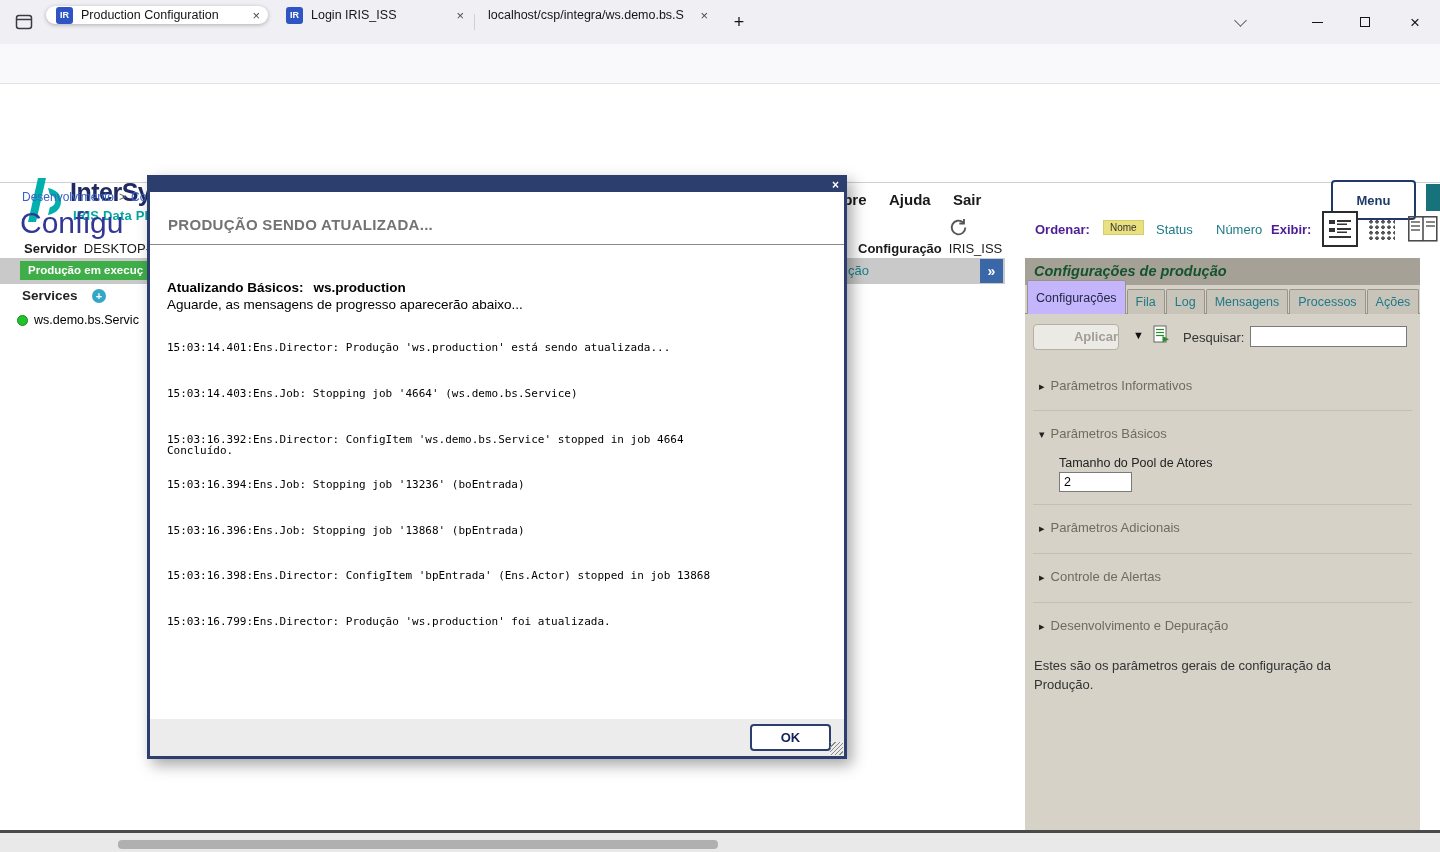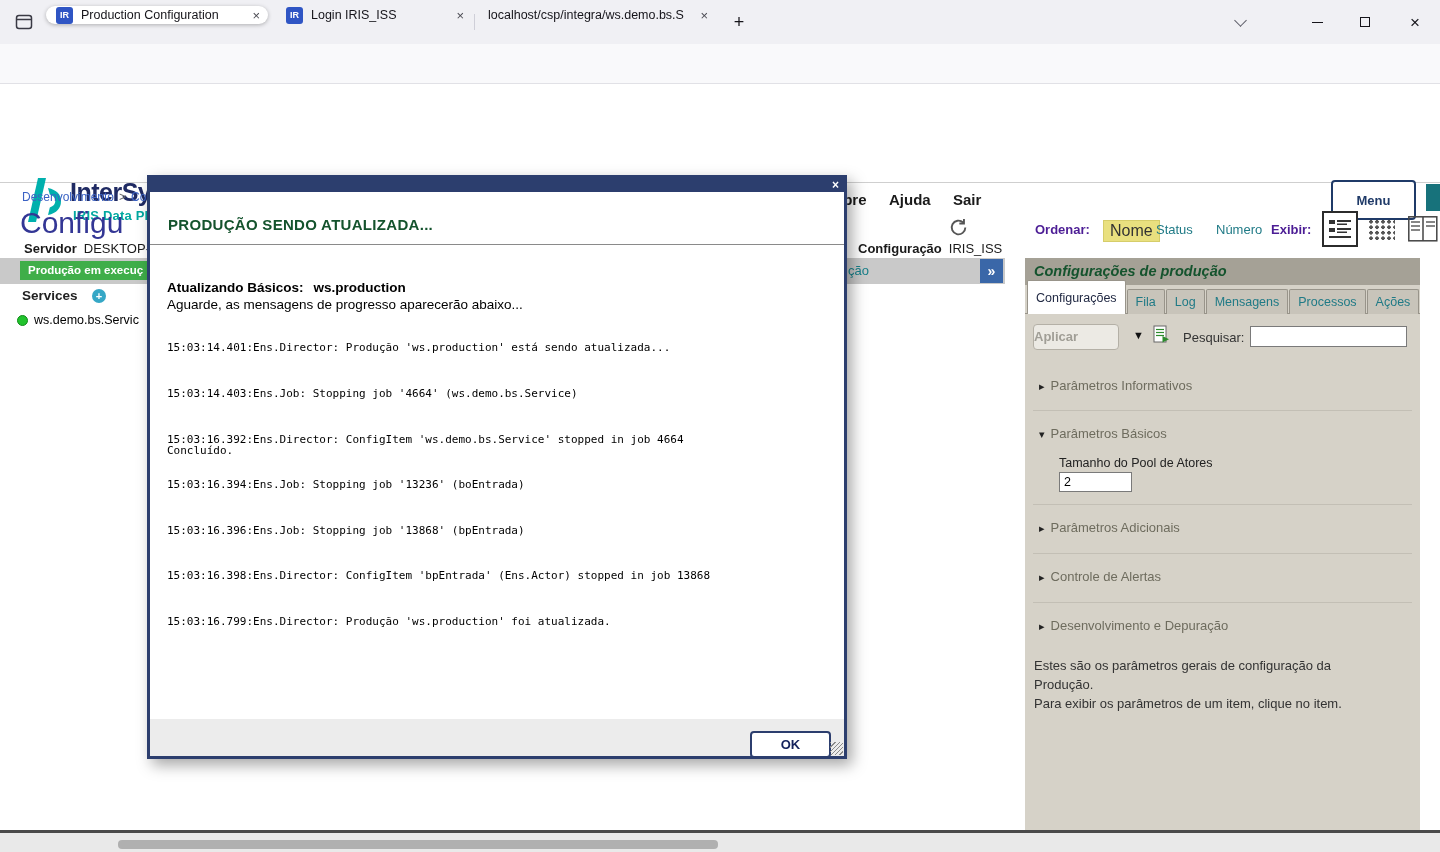--- a/index.html
+++ b/index.html
@@ -63,21 +63,21 @@
   .ribbon-btn { position:absolute; left:1426px; top:184px; width:14px; height:27px; background:#17727b; }
 
   
   .breadcrumb { position:absolute; left:22px; top:190px; font-size:12px; color:#555; }
   .crumb-link { color:#3b62c4; }
   .crumb-sep { margin:0 5px; color:#666; }
   .page-title { position:absolute; left:20px; top:206px; font-size:30px; color:#333695; white-space:nowrap; }
   .refresh-btn { position:absolute; left:948px; top:217px; }
   .sort-label { position:absolute; top:222px; font-size:13px; font-weight:bold; color:#4c1d95; }
   .sort-opt { position:absolute; top:222px; font-size:13px; color:#1f7a86; }
-  .sort-selected { position:absolute; top:220px; font-size:16px; color:#333; background:#e9e07f;
+  .sort-selected { position:absolute; top:220px; font-size:10px; color:#333; background:#e9e07f;
     border:1px solid #d6cd6a; padding:1px 6px; }
   .view-box { position:absolute; top:211px; width:36px; height:36px; border:2px solid #2b2b2b;
     background:#fff; display:flex; align-items:center; justify-content:center; }
   .view-plain { position:absolute; display:flex; align-items:center; justify-content:center; }
   .grid-icon { width:27px; height:21px;
     background-image:radial-gradient(#555 1.6px, transparent 1.8px); background-size:6px 5.5px; }
 
   .gray-strip { position:absolute; left:0; top:258px; width:1005px; height:26px; background:#c9c9c9; }
   .status-badge { position:absolute; left:20px; top:3px; height:19px; background:#3fae49; color:#fff;
     font-size:11.5px; font-weight:bold; line-height:19px; padding:0 8px; max-width:127px;
@@ -96,24 +96,24 @@
 
   
   .panel { position:absolute; left:1025px; top:258px; width:395px; height:572px; background:#d6d2c8; }
   .panel-header { position:absolute; left:0; top:0; width:100%; height:27px; background:#a5a196;
     color:#14532d; font-style:italic; font-weight:bold; font-size:14.5px; line-height:27px; padding-left:9px; }
   .panel-tabline { position:absolute; left:0; top:55px; width:100%; height:1px; background:#98948a; }
   .panel-tabs { position:absolute; left:2px; top:29px; height:27px; display:flex; align-items:flex-end; }
   .ptab { height:25px; border:1px solid #98948a; border-bottom:none; background:#c8c4ba; color:#1f7a86;
     font-size:12.5px; padding:0 8px; display:flex; align-items:center; margin-right:1px;
     border-radius:2px 2px 0 0; position:relative; z-index:2; }
-  .ptab.active { height:34px; background:#ffffff; color:#222a44; }
+  .ptab.active { height:34px; background:#c4b5fd; color:#222a44; }
   .apply-btn { position:absolute; left:8px; top:66px; width:86px; height:26px; background:#eceae4;
     border:1px solid #b4b0a6; border-radius:4px; color:#a09e96; font-size:13px; font-weight:bold;
-    text-align:left; line-height:24px; }
+    text-align:right; line-height:24px; }
   .drop-tri { position:absolute; left:108px; top:71px; font-size:11px; color:#111; }
   .sheet-icon { position:absolute; left:128px; top:67px; }
   .search-label { position:absolute; left:158px; top:72px; font-size:13px; color:#333; }
   .search-input { position:absolute; left:225px; top:68px; width:157px; height:21px;
     border:1px solid #7a7a7a; background:#fff; font-size:12px; padding:0 4px; font-family:inherit; }
   .sec-head { position:absolute; left:14px; font-size:13px; color:#6e6c5e; white-space:nowrap; }
   .sec-head .tri { color:#222; margin-right:6px; font-size:11px; }
   .divider { position:absolute; left:8px; width:379px; height:1px; background:#c3bfb5; }
   .pool-label { position:absolute; left:34px; top:198px; font-size:12.5px; color:#222; }
   .pool-input { position:absolute; left:34px; top:214px; width:73px; height:20px;
@@ -121,35 +121,35 @@
   .panel-note { position:absolute; left:9px; top:398px; width:345px; font-size:13px; color:#333;
     line-height:19px; }
   .panel-note p + p { margin-top:0; }
 
   
   .modal { position:absolute; left:147px; top:175px; width:700px; height:584px; background:#fff;
     border:3px solid #2c3e6e; box-shadow:5px 6px 14px rgba(0,0,0,.35); z-index:20; }
   .modal-titlebar { position:absolute; left:0; top:0; width:100%; height:14px; background:#2c3e6e; }
   .modal-close { position:absolute; right:5px; top:0; color:#fff; font-size:12px; font-weight:bold;
     line-height:14px; }
-  .modal-title { position:absolute; left:18px; top:38px; font-size:15px; font-weight:bold; color:#14532d;
+  .modal-title { position:absolute; left:18px; top:38px; font-size:15px; font-weight:bold; color:#737373;
     letter-spacing:.3px; }
   .modal-rule { position:absolute; left:0; top:66px; width:100%; height:1px; background:#8a8a8a; }
   .modal-sub1 { position:absolute; left:17px; top:102px; font-size:13.5px; font-weight:bold; color:#000; }
   .modal-sub1 .val { margin-left:10px; }
   .modal-sub2 { position:absolute; left:17px; top:119px; font-size:13.5px; color:#000; }
   .modal-log { position:absolute; left:17px; top:132px; width:664px;
     font-family:"DejaVu Sans Mono","Liberation Mono",monospace; font-size:11px; line-height:15.2px;
     color:#000; white-space:pre; }
   .modal-done { position:absolute; left:17px; top:266px;
     font-family:"DejaVu Sans Mono","Liberation Mono",monospace; font-size:11px; color:#000; }
   .modal-footer { position:absolute; left:0; bottom:0; width:100%; height:37px; background:#ececec; }
   .ok-btn { position:absolute; right:13px; top:5px; width:81px; height:27px; background:#fff;
     border:2px solid #2c3e6e; border-radius:4px; font-size:13px; font-weight:bold; color:#14225c;
-    display:flex; align-items:center; justify-content:center;margin-top:7px; }
+    display:flex; align-items:center; justify-content:center; }
   .resize-grip { position:absolute; right:1px; bottom:1px; width:13px; height:13px;
     background:repeating-linear-gradient(-45deg, transparent 0 2px, #8a8a8a 2px 3px); }
 
   
   .page-bottom-line { position:absolute; left:0; top:830px; width:1440px; height:3px; background:#4a4a4a; }
   .bottom-strip { position:absolute; left:0; top:833px; width:1440px; height:19px; background:#e9e9e9; }
   .hscroll-thumb { position:absolute; left:118px; top:7px; width:600px; height:9px; background:#b0b0b0;
     border-radius:4px; }
 </style>
 </head>
@@ -399,21 +399,20 @@
       <span class="tri">▸</span><span>Controle de Alertas</span>
     </div>
     <div class="divider" style="top:344px"></div>
 
     <div class="sec-head" style="top:360px">
       <span class="tri">▸</span><span>Desenvolvimento e Depuração</span>
     </div>
 
     <div class="panel-note">
       <p>Estes são os parâmetros gerais de configuração da Produção.</p>
-      <p>Para exibir os parâmetros de um item, clique no item.</p>
     </div>
   </div>
 
   <div class="modal">
     <div class="modal-titlebar">
       <span class="modal-close">×</span>
     </div>
     <div class="modal-title">PRODUÇÃO SENDO ATUALIZADA...</div>
     <div class="modal-rule"></div>
 

